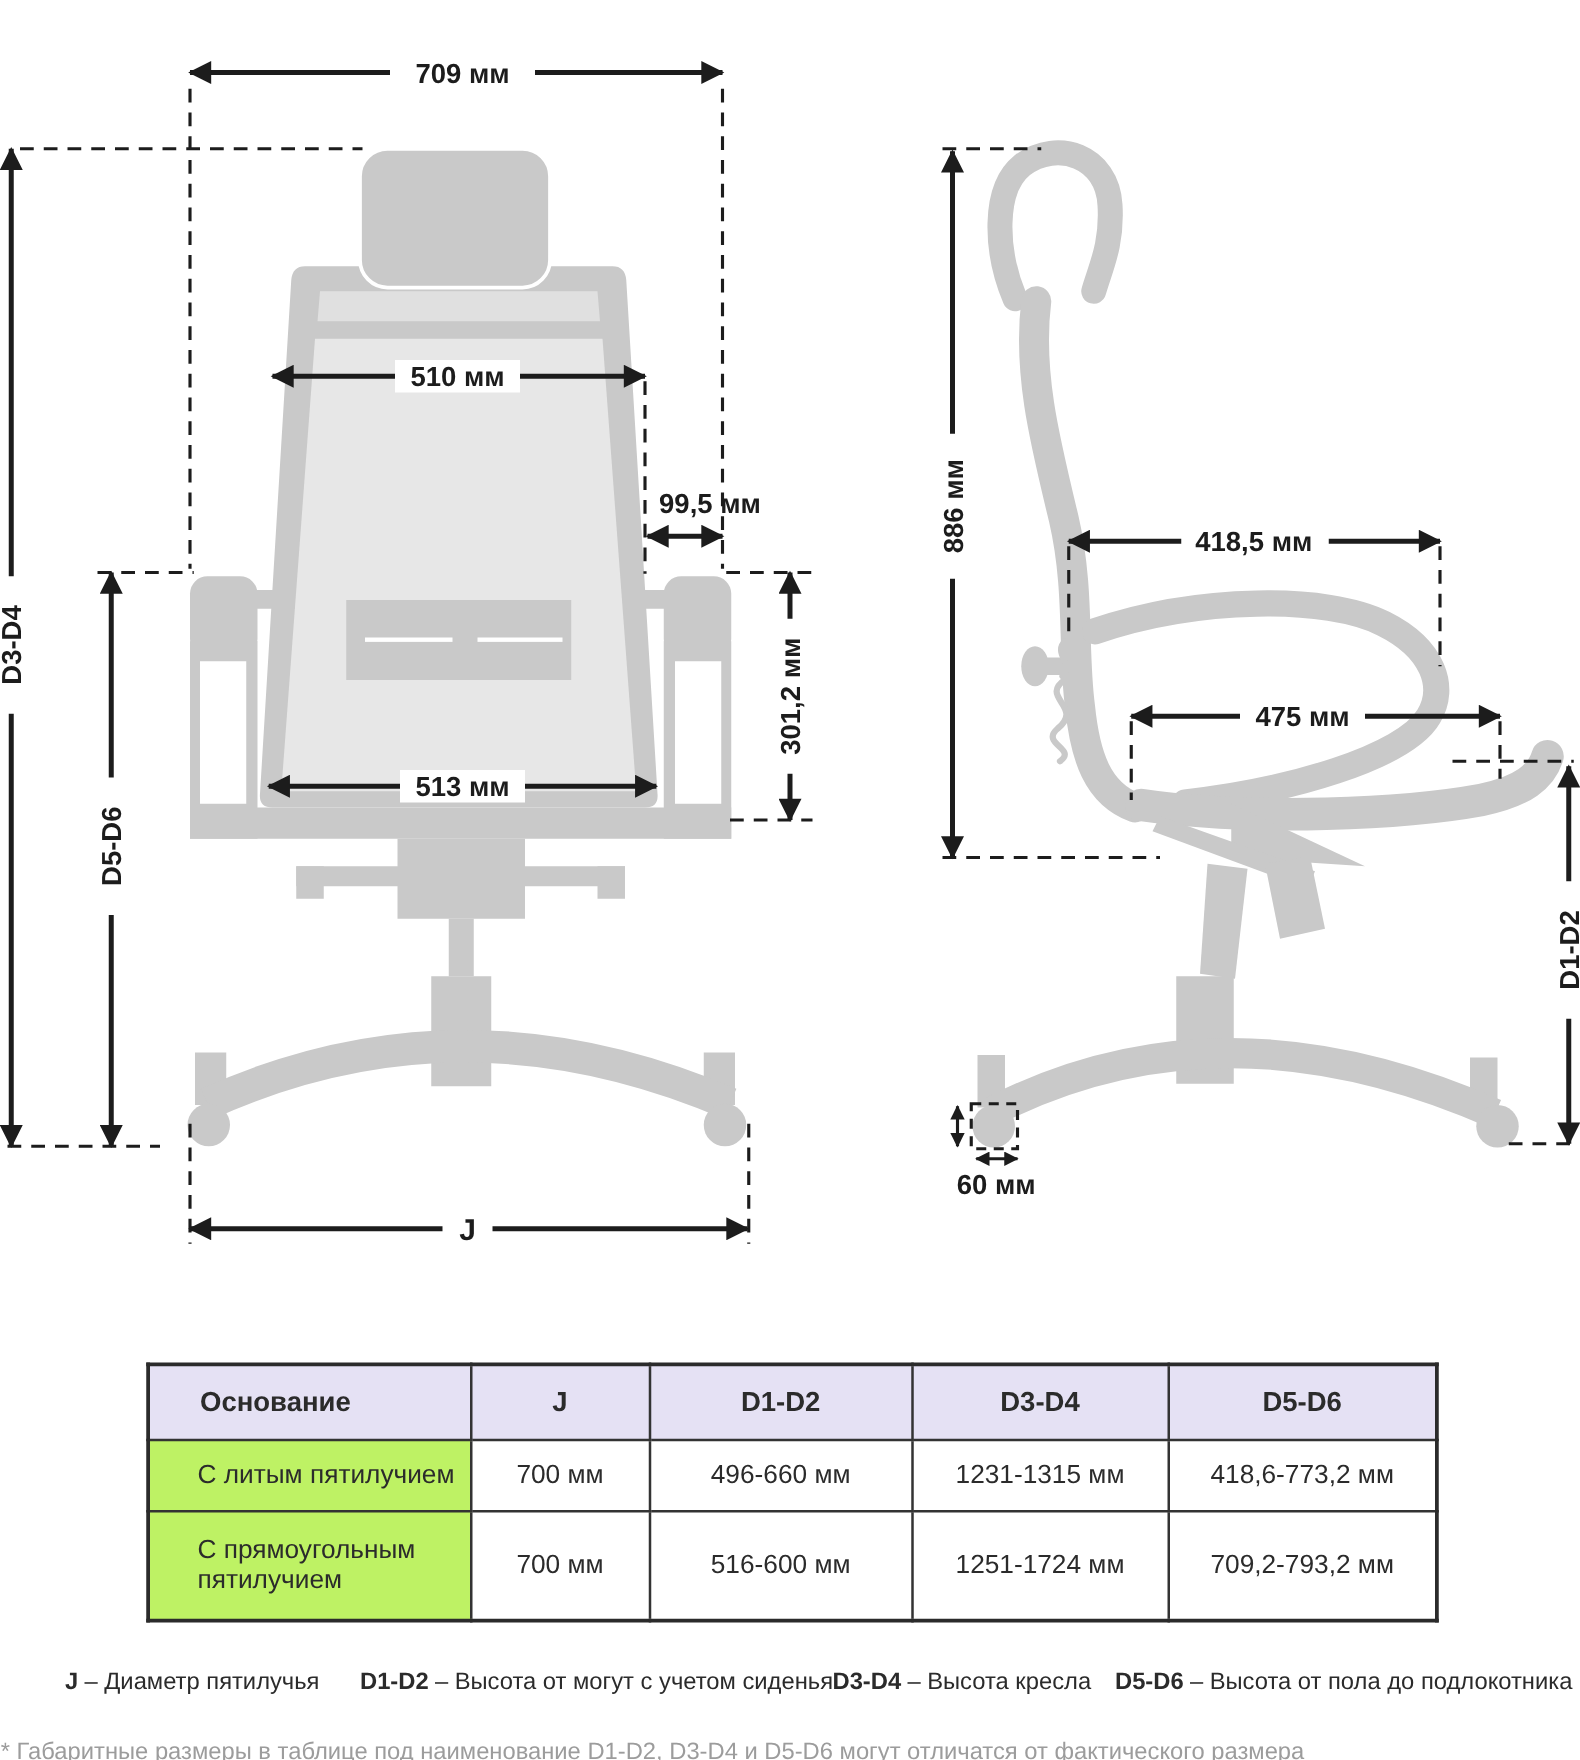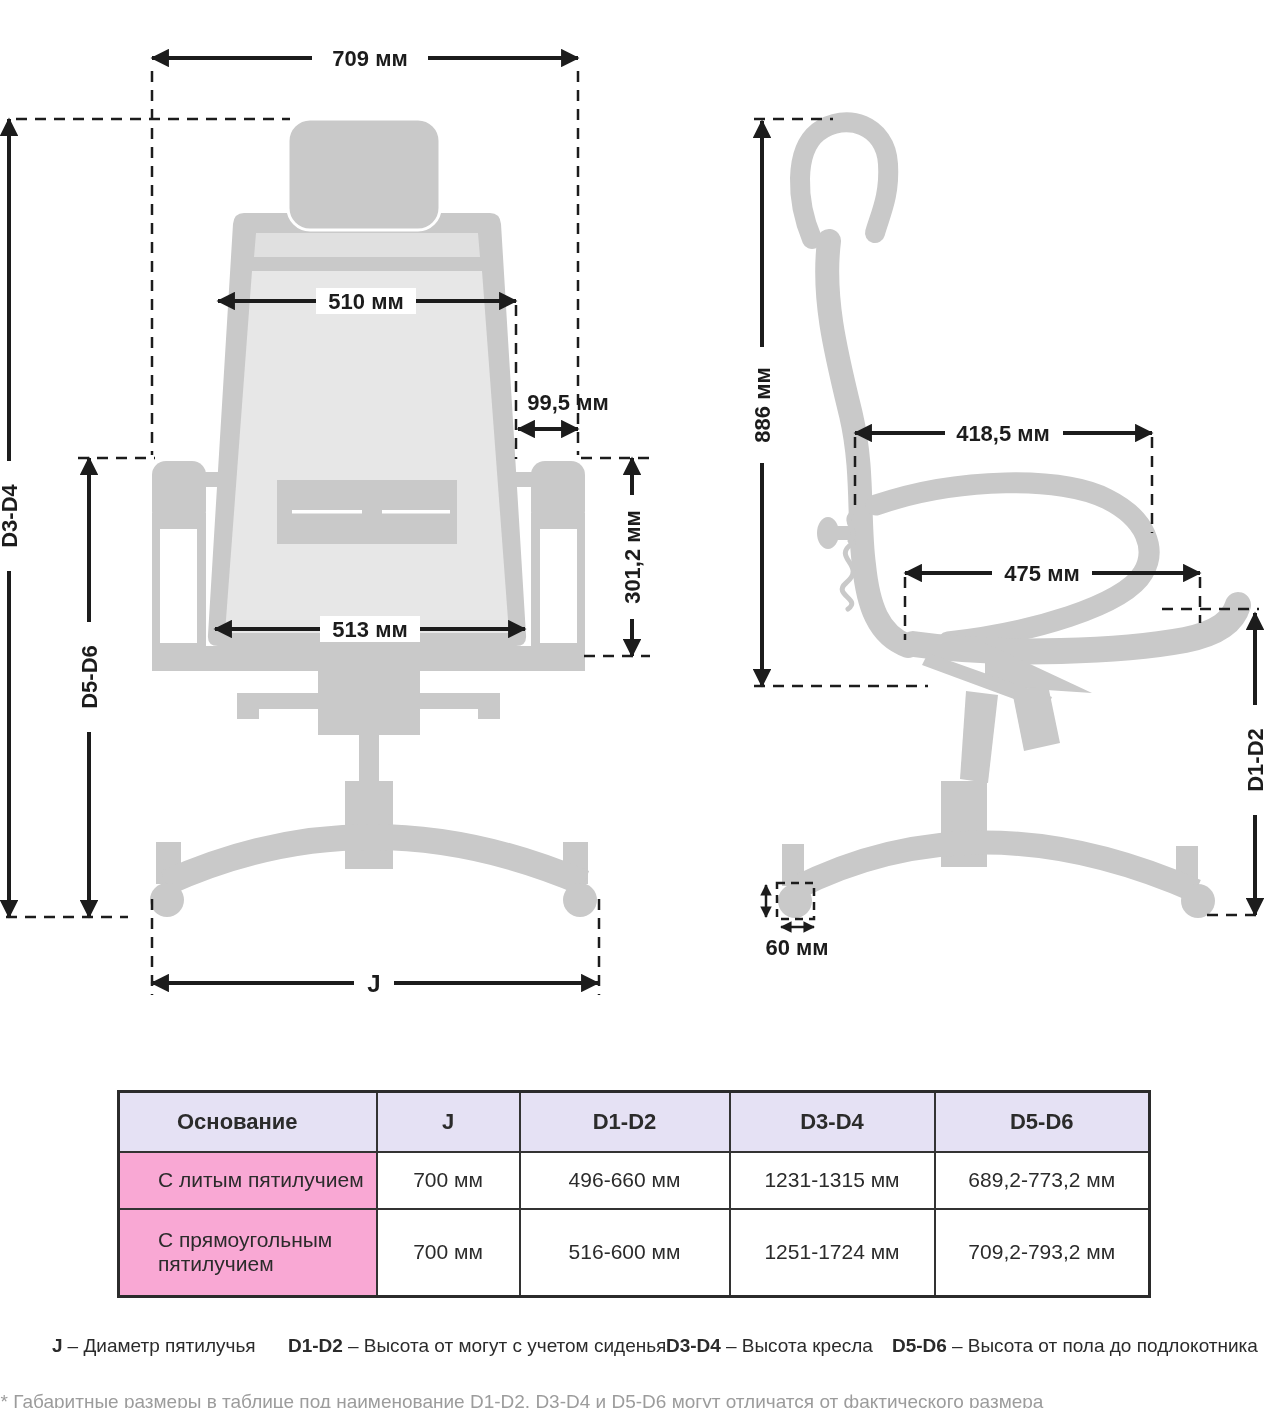--- a/index.html
+++ b/index.html
@@ -5,22 +5,22 @@
   html,body{margin:0;padding:0;background:#fff;}
   #page{position:relative;width:1264px;height:1408px;background:#fff;overflow:hidden;
         font-family:"Liberation Sans", sans-serif;color:#2b2b2b;margin-top:43px;}
   svg text{font-family:"Liberation Sans", sans-serif;font-weight:bold;font-size:22px;fill:#1c1c1c;}
   svg text.jlbl{font-size:24px;}
   .dim-table{position:absolute;left:117px;top:1047px;border-collapse:collapse;table-layout:fixed;
              width:1031px;font-size:21px;}
   .dim-table th,.dim-table td{border:2px solid #333;text-align:center;vertical-align:middle;padding:2px 6px;}
   .dim-table{border:3px solid #2b2b2b;}
   .dim-table th{background:#e5e1f4;font-size:22px;font-weight:bold;}
-  .dim-table th.rowhead{text-align:left;padding-left:57px;}
-  .dim-table td.rowlabel{background:#f9a8d4;text-align:left;padding-left:38px;}
+  .dim-table th.rowhead{text-align:left;padding-left:40px;}
+  .dim-table td.rowlabel{background:#bef264;text-align:left;padding-left:38px;}
   .dim-table tr.hdr{height:60px;} .dim-table tr.r1{height:57px;} .dim-table tr.r2{height:88px;}
   .legend{position:absolute;top:1292px;left:14px;width:1264px;height:28px;font-size:19px;color:#2b2b2b;}
   .legend-item{position:absolute;white-space:nowrap;}
   .legend-item b{margin-right:5px;}
   .footnote{position:absolute;left:0;width:1044px;text-align:center;font-size:19px;color:#9c9c9c;}
   .fn1{top:1348px;} .fn2{top:1382px;}
 </style>
 </head>
 <body>
 
@@ -184,21 +184,21 @@
     <th>J</th>
     <th>D1-D2</th>
     <th>D3-D4</th>
     <th>D5-D6</th>
   </tr>
   <tr class="r1">
     <td class="rowlabel">С литым пятилучием</td>
     <td>700 мм</td>
     <td>496-660 мм</td>
     <td>1231-1315 мм</td>
-    <td>689,2-773,2 мм</td>
+    <td>418,6-773,2 мм</td>
   </tr>
   <tr class="r2">
     <td class="rowlabel">С прямоугольным пятилучием</td>
     <td>700 мм</td>
     <td>516-600 мм</td>
     <td>1251-1724 мм</td>
     <td>709,2-793,2 мм</td>
   </tr>
 </tbody>
     </table>

